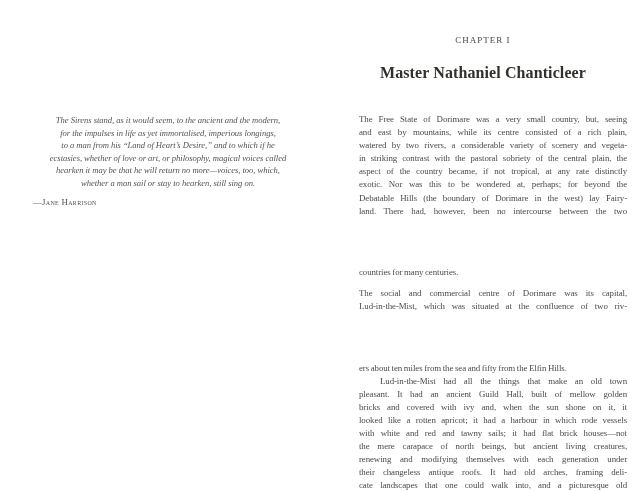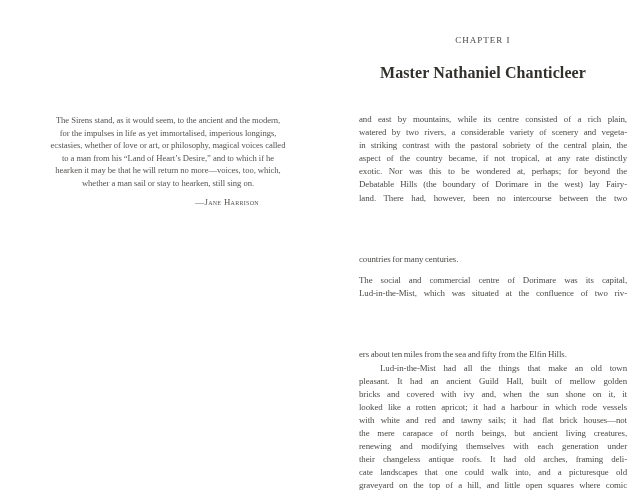--- a/index.html
+++ b/index.html
@@ -14,30 +14,31 @@
   .page.left  { left: 0;   width: 320px; }
   .page.right { left: 320px; width: 320px; }
 
   
   .epigraph {
     position: absolute;
     left: 33px; top: 114px; width: 270px;
     color: var(--c-epigraph_ink, #565350);
   }
   .ep-line {
+    font-style: italic;
     font-size: 8.6px;
     line-height: 12.5px;
     letter-spacing: -0.05px;
     text-align: center;
     white-space: nowrap;
   }
   .attribution {
     margin-top: 7px;
     padding-right: 44px;
-    text-align: right;
+    text-align: left;
     font-size: 8.8px;
     line-height: 12.5px;
     font-variant: small-caps;
     letter-spacing: 0.3px;
     color: var(--c-epigraph_ink, #565350);
     white-space: nowrap;
   }
 
   
   .right-col { position: absolute; left: 39px; top: 0; width: 268px; height: 491px; }
@@ -78,35 +79,36 @@
   .para.gap { margin-top: 8.5px; }
 </style>
 </head>
 <body>
 
 <div class="page left">
   <div class="epigraph">
     <div id="epigraph-lines">
         <div class="ep-line">The Sirens stand, as it would seem, to the ancient and the modern,</div>
         <div class="ep-line">for the impulses in life as yet immortalised, imperious longings,</div>
+        <div class="ep-line">to a man from his “Land of Heart’s Desire,” and to which if he</div>
         <div class="ep-line">ecstasies, whether of love or art, or philosophy, magical voices called</div>
-        <div class="ep-line">to a man from his “Land of Heart’s Desire,” and to which if he</div>
         <div class="ep-line">hearken it may be that he will return no more—voices, too, which,</div>
         <div class="ep-line">whether a man sail or stay to hearken, still sing on.</div>
       </div>
     <div class="attribution">—Jane Harrison</div>
   </div>
 </div>
 
 <div class="page right">
   <div class="right-col">
     <div class="chapter-label">CHAPTER I</div>
     <div class="chapter-title">Master Nathaniel Chanticleer</div>
     <div class="body-text" id="body-text">
         <div class="para">
+          <div class="body-line">The Free State of Dorimare was a very small country, but, seeing</div>
           <div class="body-line">and east by mountains, while its centre consisted of a rich plain,</div>
           <div class="body-line">watered by two rivers, a considerable variety of scenery and vegeta-</div>
           <div class="body-line">in striking contrast with the pastoral sobriety of the central plain, the</div>
           <div class="body-line">aspect of the country became, if not tropical, at any rate distinctly</div>
           <div class="body-line">exotic. Nor was this to be wondered at, perhaps; for beyond the</div>
           <div class="body-line">Debatable Hills (the boundary of Dorimare in the west) lay Fairy-</div>
           <div class="body-line">land. There had, however, been no intercourse between the two</div>
           <div class="body-line last">countries for many centuries.</div>
         </div>
         <div class="para gap">

